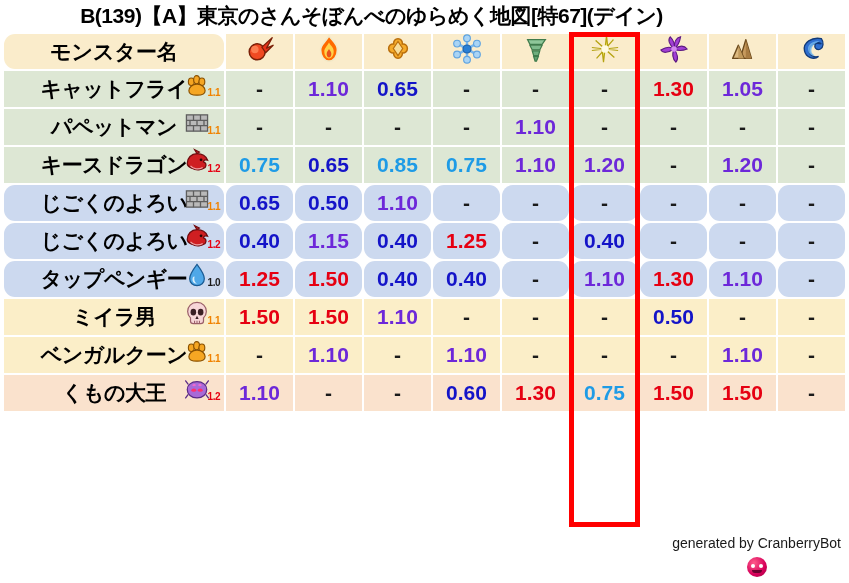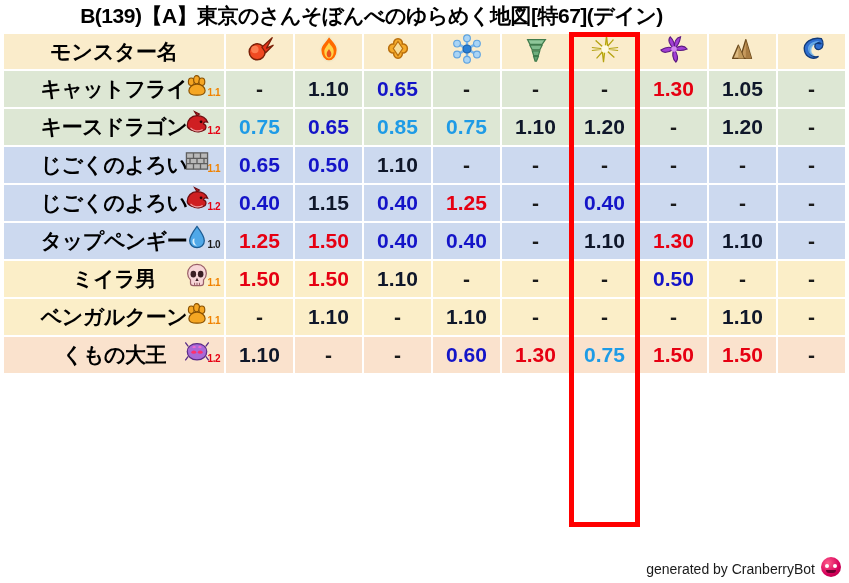--- a/index.html
+++ b/index.html
@@ -37,20 +37,21 @@
   }
   
   tr.head-row th{
     background:#faeccb;
     height:30px;
   }
   th.hdr-name{
     font-size:17px;font-weight:normal;color:#000;
     text-align:center;
     padding-right:6px;
+    border-radius:11px;
   }
   th.hdr-el{width:67px;}
   
   td.name-cell{
     text-align:left;
     position:relative;
     padding-left:6px;
     font-size:22px;
     letter-spacing:-0.5px;
     white-space:nowrap;
@@ -65,44 +66,44 @@
     width:26px;height:26px;
     line-height:26px;font-size:20px;text-align:center;
   }
   .type-res{
     position:absolute;right:0px;bottom:0px;
     font-size:10px;font-weight:bold;
     line-height:10px;
   }
   
   .v-red{color:#e60012;}
-  .v-orange{color:#0f172a;}
+  .v-orange{color:#6d28d9;}
   .v-blue{color:#1414c8;}
   .v-ltblue{color:#1e9be6;}
   .v-dash{color:#1a1a1a;font-size:20px;}
   .v-null{color:#1a1a1a;font-size:21px;}
   
   .bg-green  td{background:#dde7d4;}
-  .bg-blue   td{background:#ccd9ef;}
+  .bg-blue   td{background:#ccd9ef;border-radius:11px;}
   .bg-yellow td{background:#fbeec8;}
   .bg-peach  td{background:#fae2cd;}
   .bg-pink   td{background:#f2d3d7;}
   .bg-gray   td{background:#c9c9c9;}
   
   #col-highlight{
     position:absolute;
     border:5px solid #ff0000;
     box-sizing:border-box;
     pointer-events:none;
     z-index:5;
   }
   #footer{
     position:absolute;right:8px;bottom:6px;
     font-size:14px;color:#1a1a1a;
-    display:flex;align-items:flex-end;gap:6px;
+    display:flex;align-items:center;gap:6px;flex-direction:column;
   }
   .cranberry{
     width:20px;height:20px;border-radius:50%;
     background:radial-gradient(circle at 35% 30%, #ff5a8a 0%, #d6005a 60%, #9e0040 100%);
     position:relative;display:inline-block;
   }
   .cranberry:before{
     content:"";position:absolute;left:4px;top:7px;width:4px;height:4px;
     border-radius:50%;background:#fff;
     box-shadow:8px 0 0 0 #fff;
@@ -211,20 +212,42 @@
           <td class="v-orange">1.10</td>
           <td class="v-blue">0.65</td>
           <td class="v-dash">-</td>
           <td class="v-dash">-</td>
           <td class="v-dash">-</td>
           <td class="v-red">1.30</td>
           <td class="v-orange">1.05</td>
           <td class="v-dash">-</td>
         </tr>
         <tr class="bg-green">
+          <td class="name-cell"><span class="mname">パペットマン</span><span class="type-wrap">
+              <span class="type-icon">
+                <svg class="ico" width="26" height="26" viewBox="0 0 32 32">
+                  <rect x="3" y="6" width="26" height="20" fill="#b9b9b9" stroke="#5e5e5e" stroke-width="1.6"></rect>
+                  <g stroke="#5e5e5e" stroke-width="1.6">
+                    <path d="M3 12.7 H29 M3 19.3 H29 M11.7 6 V12.7 M20.3 6 V12.7 M7.4 12.7 V19.3 M16 12.7 V19.3 M24.6 12.7 V19.3 M11.7 19.3 V26 M20.3 19.3 V26"></path>
+                  </g>
+                </svg>
+              </span>
+              <span class="type-res" style="color: rgb(240, 130, 0);">1.1</span>
+            </span></td>
+          <td class="v-dash">-</td>
+          <td class="v-dash">-</td>
+          <td class="v-dash">-</td>
+          <td class="v-dash">-</td>
+          <td class="v-orange">1.10</td>
+          <td class="v-dash">-</td>
+          <td class="v-dash">-</td>
+          <td class="v-dash">-</td>
+          <td class="v-dash">-</td>
+        </tr>
+        <tr class="bg-green">
           <td class="name-cell"><span class="mname">キースドラゴン</span><span class="type-wrap">
               <span class="type-icon">
                 <svg class="ico" width="26" height="26" viewBox="0 0 32 32">
                   <path d="M4 19 C4 12 9 7 16 7 C22 7 27 10 29 15 C26 14 24 15 24 17 C27 18 28 21 26 24 C22 27 15 28 10 25 C6 23 4 22 4 19Z" fill="#cf1f22" stroke="#6e0d10" stroke-width="1.6"></path>
                   <path d="M16 7 L13 2 L19 5Z" fill="#cf1f22" stroke="#6e0d10" stroke-width="1.4"></path>
                   <path d="M8 22 C11 26 18 27 23 24" fill="none" stroke="#f0a0a2" stroke-width="1.4"></path>
                   <circle cx="21" cy="14.5" r="1.7" fill="#2a0505"></circle>
                 </svg>
               </span>
               <span class="type-res" style="color: rgb(230, 0, 18);">1.2</span>

